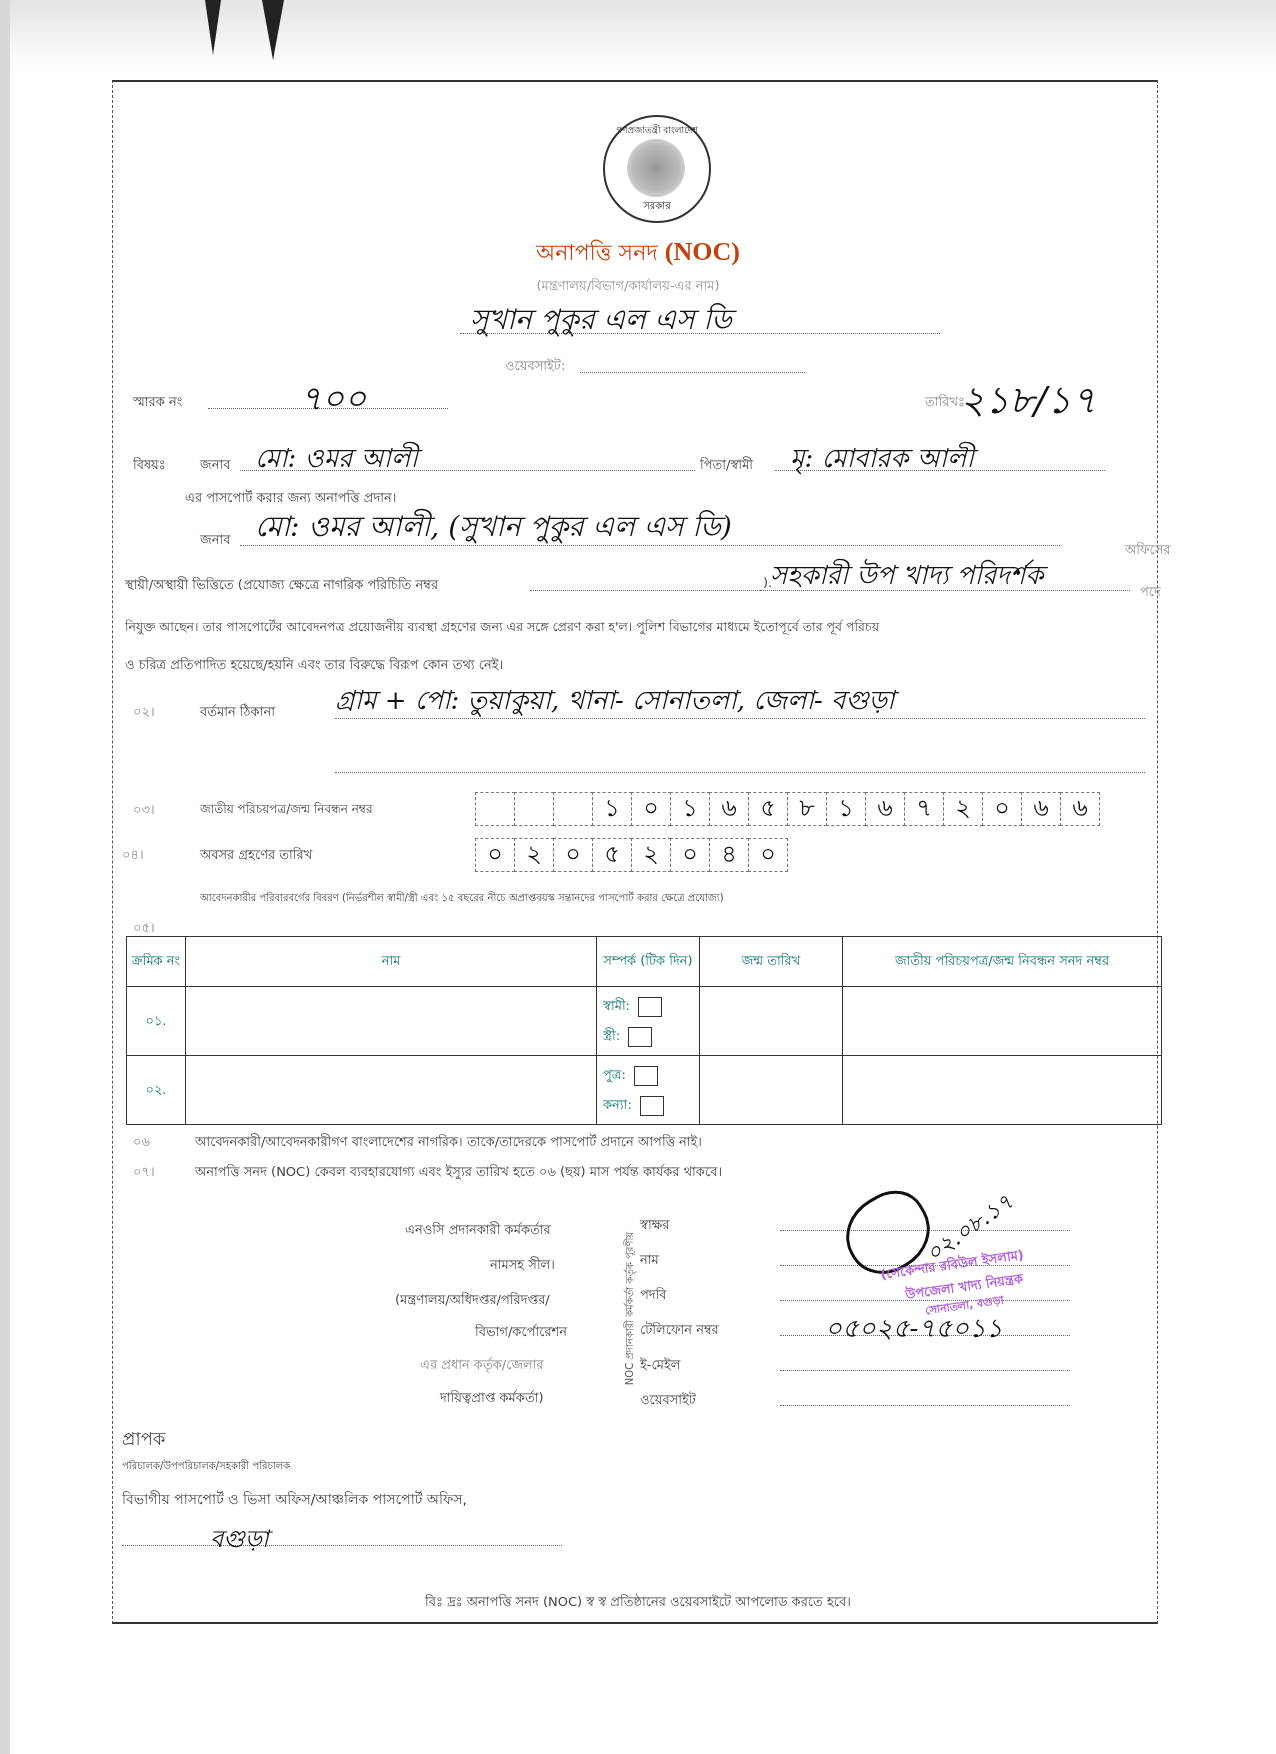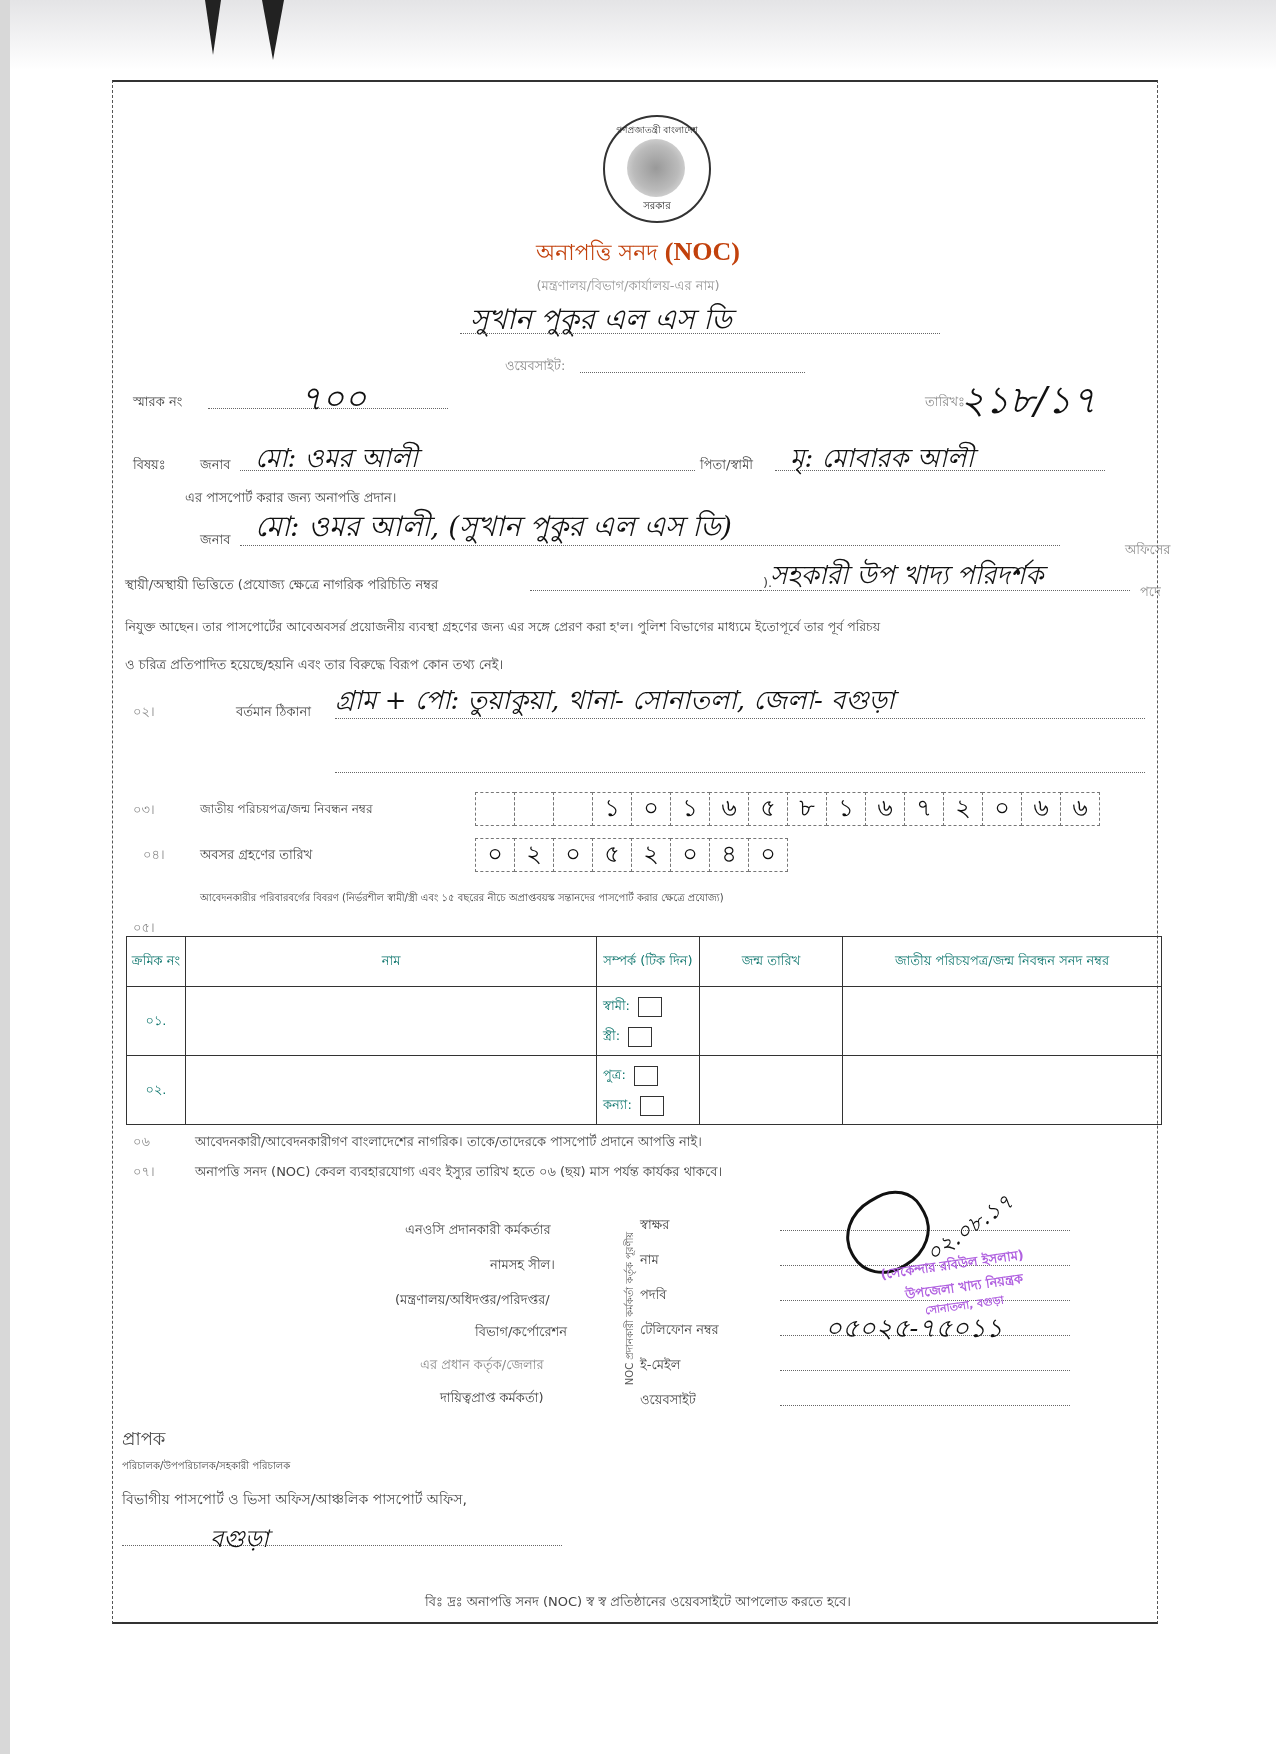--- a/index.html
+++ b/index.html
@@ -72,25 +72,25 @@
 <div class="t hw" style="left:255px;top:505px;font-size:28px;">মো: ওমর আলী, (সুখান পুকুর এল এস ডি)</div>
 <div class="t lbl-light" style="left:1125px;top:540px;">অফিসের</div>
 
 <div class="t lbl" style="left:125px;top:575px;">স্থায়ী/অস্থায়ী ভিত্তিতে (প্রযোজ্য ক্ষেত্রে নাগরিক পরিচিতি নম্বর</div>
 <div class="dots" style="left:530px;top:590px;width:230px;"></div>
 <div class="t lbl" style="left:763px;top:575px;">).</div>
 <div class="t hw" style="left:770px;top:555px;font-size:26px;">সহকারী উপ খাদ্য পরিদর্শক</div>
 <div class="dots" style="left:760px;top:590px;width:370px;"></div>
 <div class="t lbl-light" style="left:1140px;top:582px;">পদে</div>
 
-<div class="t lbl" style="left:125px;top:618px;font-size:12.5px;">নিযুক্ত আছেন। তার পাসপোর্টের আবেঅবসর্র প্রয়োজনীয় ব্যবস্থা গ্রহণের জন্য এর সঙ্গে প্রেরণ করা হ'ল। পুলিশ বিভাগের মাধ্যমে ইতোপূর্বে তার পূর্ব পরিচয়</div>
+<div class="t lbl" style="left:125px;top:618px;font-size:12.5px;">নিযুক্ত আছেন। তার পাসপোর্টের আবেদনপত্র প্রয়োজনীয় ব্যবস্থা গ্রহণের জন্য এর সঙ্গে প্রেরণ করা হ'ল। পুলিশ বিভাগের মাধ্যমে ইতোপূর্বে তার পূর্ব পরিচয়</div>
 <div class="t lbl" style="left:125px;top:655px;">ও চরিত্র প্রতিপাদিত হয়েছে/হয়নি এবং তার বিরুদ্ধে বিরূপ কোন তথ্য নেই।</div>
 
 <div class="t lbl-light" style="left:133px;top:702px;">০২।</div>
-<div class="t lbl" style="left:200px;top:702px;margin-left:36px;">বর্তমান ঠিকানা</div>
+<div class="t lbl" style="left:200px;top:702px;">বর্তমান ঠিকানা</div>
 <div class="t hw" style="left:335px;top:680px;font-size:26px;">গ্রাম + পো: তুয়াকুয়া, থানা- সোনাতলা, জেলা- বগুড়া</div>
 <div class="dots" style="left:335px;top:718px;width:810px;"></div>
 <div class="dots" style="left:335px;top:772px;width:810px;"></div>
 
 <div class="t lbl-light" style="left:133px;top:800px;">০৩।</div>
 <div class="t lbl" style="left:200px;top:800px;font-size:12px;">জাতীয় পরিচয়পত্র/জন্ম নিবন্ধন নম্বর</div>
 <div class="box-row" id="nid-boxes" style="left:476px;top:792px;">
     <div class="box"></div>
     <div class="box"></div>
     <div class="box"></div>
@@ -102,21 +102,21 @@
     <div class="box">৮</div>
     <div class="box">১</div>
     <div class="box">৬</div>
     <div class="box">৭</div>
     <div class="box">২</div>
     <div class="box">০</div>
     <div class="box">৬</div>
     <div class="box">৬</div>
   </div>
 
-<div class="t lbl-light" style="left:143px;top:845px;text-align:right;">০৪।</div>
+<div class="t lbl-light" style="left:122px;top:845px;text-align:right;">০৪।</div>
 <div class="t lbl" style="left:200px;top:845px;">অবসর গ্রহণের তারিখ</div>
 <div class="box-row" id="ret-boxes" style="left:476px;top:838px;">
     <div class="box">০</div>
     <div class="box">২</div>
     <div class="box">০</div>
     <div class="box">৫</div>
     <div class="box">২</div>
     <div class="box">০</div>
     <div class="box">৪</div>
     <div class="box">০</div>

